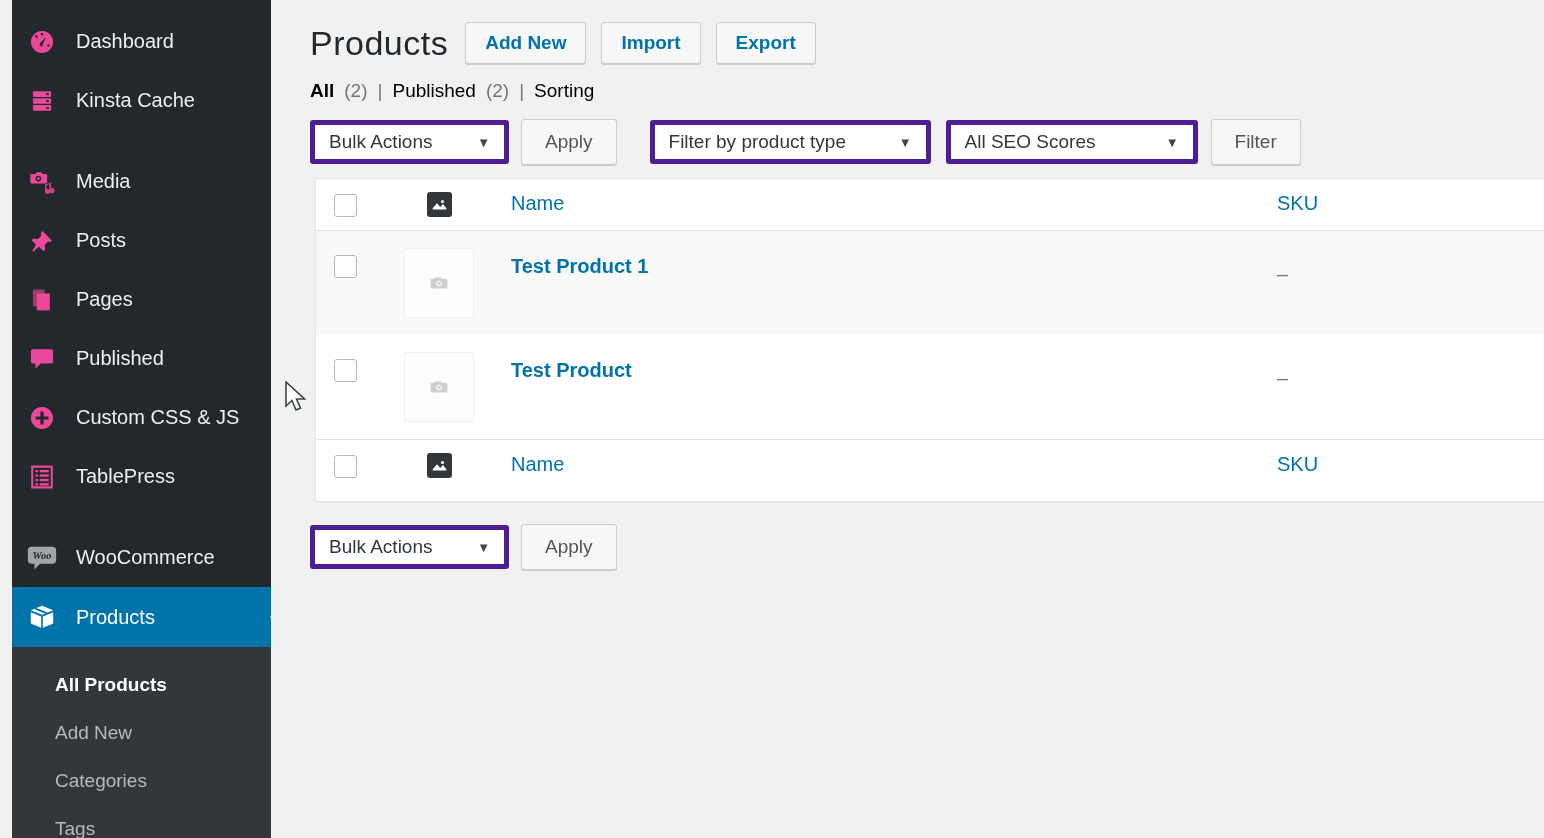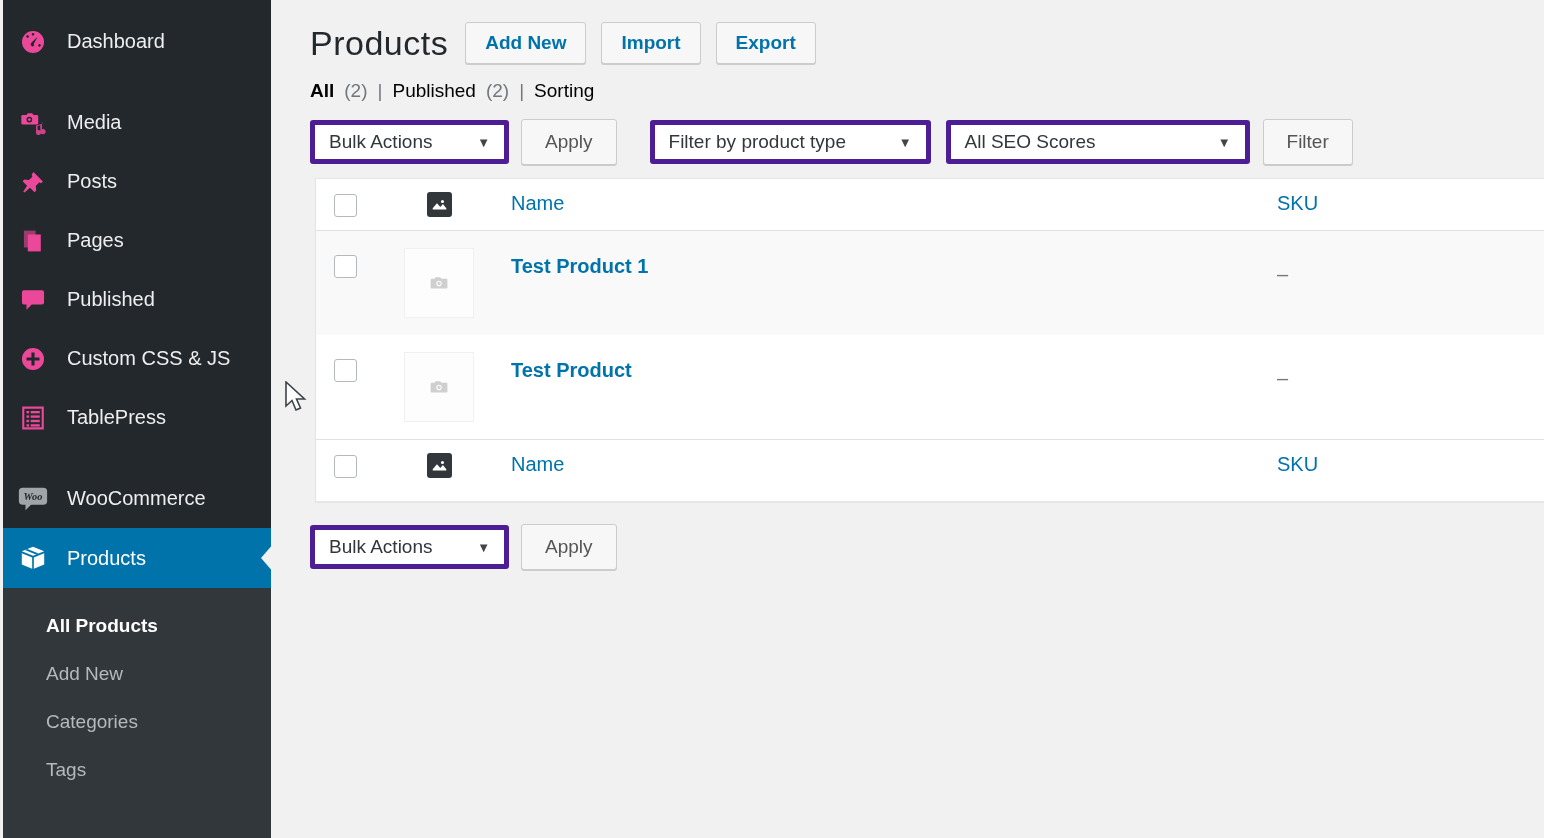--- a/index.html
+++ b/index.html
@@ -5,21 +5,21 @@
   * { margin:0; padding:0; box-sizing:border-box; }
   html,body { width:1544px; height:838px; overflow:hidden; }
   body {
     font-family:"Liberation Sans", sans-serif;
     background:#f1f1f1;
     color:#444;
     position:relative;
   }
   
   #sidebar {
-    position:absolute; left:3px; top:0; width:271px; height:838px;
+    position:absolute; left:12px; top:0; width:271px; height:838px;
     background:#23282d; color:#eee;
     display:flex; flex-direction:column;
     padding-top:12px; font-size:20px;
   }
   .menu-item {
     height:59px; display:flex; align-items:center;
     padding-left:14px; gap:18px; cursor:pointer; flex:0 0 auto;
   }
   .menu-icon { width:32px; display:flex; justify-content:center; align-items:center; color:#ec4899; flex:0 0 32px; }
   .menu-label { white-space:nowrap; }
@@ -65,21 +65,21 @@
   .tablenav { margin-top:17px; display:flex; align-items:center; }
   .wp-select {
     display:inline-flex; align-items:center; justify-content:space-between;
     background:#fff; border:5px solid #4c1d95; border-radius:3px;
     height:44px; padding:0 14px; font-size:19px; color:#32373c; cursor:pointer;
     white-space:nowrap;
   }
   .wp-select .caret { font-size:13px; color:#444; margin-left:12px; }
   .sel-bulk { width:199px; }
   .sel-type { width:281px; margin-left:33px; }
-  .sel-seo  { width:304px; margin-left:15px; }
+  .sel-seo  { width:252px; margin-left:15px; }
   .button {
     height:46px; display:inline-flex; align-items:center; justify-content:center;
     padding:0 23px; background:#f7f7f7; border:1px solid #ccc; border-radius:3px;
     color:#555; font-size:19px; cursor:pointer; box-shadow:0 1px 0 #ccc;
     white-space:nowrap;
   }
   .btn-apply { margin-left:12px; }
   .btn-filter { margin-left:13px; }
   
   .list-table {
@@ -127,20 +127,35 @@
 
   <div class="menu-item">
     <span class="menu-icon">
       <svg width="26" height="26" viewBox="0 0 20 20">
           <path fill="currentColor" d="M10 1.5A8.5 8.5 0 1 0 10 18.5 8.5 8.5 0 0 0 10 1.5zM5.2 6.6a1 1 0 1 1 1.4-1.4 1 1 0 0 1-1.4 1.4zm4.8 6.9a1.8 1.8 0 0 1-1.1-3.2l4.6-4.4-2.9 5.6c.1.2.2.5.2.8A1.8 1.8 0 0 1 10 13.5zM9 4a1 1 0 1 1 2 0 1 1 0 0 1-2 0zm5.4 9.4a1 1 0 1 1 1.4-1.4 1 1 0 0 1-1.4 1.4z"></path>
         </svg>
     </span>
     <span class="menu-label">Dashboard</span>
   </div>
 
+  <div class="menu-item">
+    <span class="menu-icon">
+      <svg width="26" height="26" viewBox="0 0 20 20">
+          <g fill="currentColor">
+            <rect x="3" y="2.5" width="14" height="4.4" rx="0.8"></rect>
+            <rect x="3" y="7.8" width="14" height="4.4" rx="0.8"></rect>
+            <rect x="3" y="13.1" width="14" height="4.4" rx="0.8"></rect>
+            <rect x="13.4" y="3.9" width="1.8" height="1.6" fill="#23282d"></rect>
+            <rect x="13.4" y="9.2" width="1.8" height="1.6" fill="#23282d"></rect>
+            <rect x="13.4" y="14.5" width="1.8" height="1.6" fill="#23282d"></rect>
+          </g>
+        </svg>
+    </span>
+    <span class="menu-label">Kinsta Cache</span>
+  </div>
 
   <div class="menu-sep"></div>
 
   <div class="menu-item">
     <span class="menu-icon">
       <svg width="26" height="26" viewBox="0 0 20 20">
           <g fill="currentColor">
             <path d="M2 3.8h3l1-1.3h3.4l1 1.3H13a1 1 0 0 1 1 1v5.4a1 1 0 0 1-1 1H2a1 1 0 0 1-1-1V4.8a1 1 0 0 1 1-1z"></path>
             <circle cx="7.2" cy="7.4" r="2.2" fill="#23282d"></circle>
             <circle cx="7.2" cy="7.4" r="1.1" fill="currentColor"></circle>

